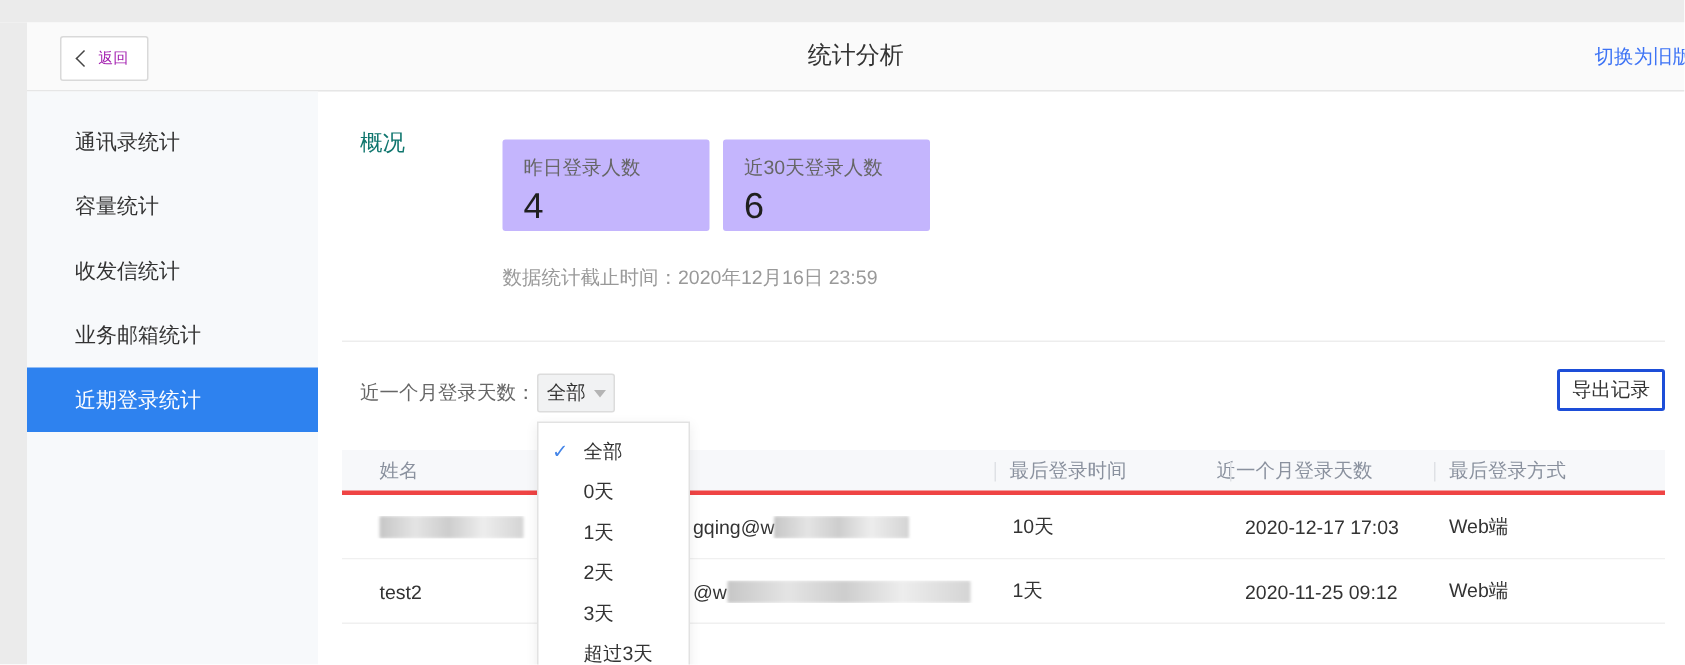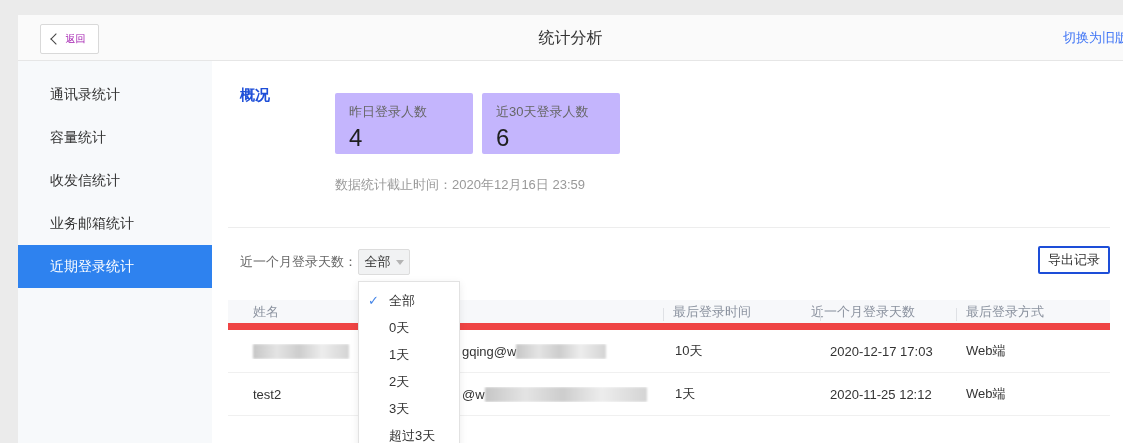--- a/index.html
+++ b/index.html
@@ -24,21 +24,21 @@
     text-align:center;font-size:16px;color:#333}
   .switch-link{position:absolute;left:1045px;top:0;height:45px;line-height:45px;
     color:#3d73f5;white-space:nowrap;cursor:pointer;text-decoration:none}
 
   
   .sidebar{position:absolute;left:18px;top:61px;width:194px;height:382px;background:#f7f9fb;padding-top:12px;box-sizing:border-box}
   .side-item{height:43px;line-height:43px;padding-left:32px;font-size:14px;color:#333;cursor:pointer}
   .side-item.active{background:#2e82ef;color:#fff}
 
   
-  .section-title{position:absolute;left:240px;top:86px;font-weight:bold;font-size:15px;color:#1d4ed8}
+  .section-title{position:absolute;left:240px;top:86px;font-weight:normal;font-size:15px;color:#0f766e}
   .stat-card{position:absolute;top:93px;width:138px;height:61px;background:#c4b5fd;border-radius:2px;
     box-sizing:border-box;padding:10px 0 0 14px}
   .stat-card.c1{left:335px}.stat-card.c2{left:482px}
   .card-label{font-size:13px;color:#666}
   .card-value{font-size:24px;color:#1f1f1f;margin-top:3px}
   .cutoff{position:absolute;left:335px;top:176px;color:#999}
 
   .divider{position:absolute;left:228px;top:227px;width:882px;height:1px;background:#ededed}
 
   
@@ -48,21 +48,21 @@
     justify-content:center;gap:5px;cursor:pointer;color:#333}
   .caret-down{width:0;height:0;border-left:4px solid transparent;border-right:4px solid transparent;
     border-top:5px solid #b4b4b4}
   .export-btn{position:absolute;left:1038px;top:246px;width:72px;height:28px;background:#fff;
     border:2px solid #1d4ed8;border-radius:2px;box-sizing:border-box;display:flex;align-items:center;
     justify-content:center;cursor:pointer;color:#333}
 
   
   .table{position:absolute;left:228px;top:300px;width:882px}
   .thead{position:relative;height:30px;background:#f7f8fa;display:flex;align-items:center;
-    color:#8a919e;border-bottom:7px solid #ef4444;box-sizing:border-box}
+    color:#8a919e;border-bottom:3px solid #ef4444;box-sizing:border-box}
   .trow{height:42px;display:flex;align-items:center;border-bottom:1px solid #f0f0f0;background:#fff}
   .cell{box-sizing:border-box;display:flex;align-items:center;overflow:hidden;white-space:nowrap}
   .col1{width:234px;padding-left:25px}
   .col2{width:201px}
   .col3{width:157px;padding-left:12px}
   .col4{width:136px;padding-left:10px}
   .col5{width:154px;padding-left:10px}
   .vsep{position:absolute;width:1px;height:13px;top:8px;background:#dfe1e5}
   .vsep.s1{left:435px}.vsep.s2{left:592px}.vsep.s3{left:728px}
 
@@ -149,21 +149,21 @@
     <div class="cell col5">Web端</div>
   </div>
 
   <div class="trow">
     <div class="cell col1">test2</div>
     <div class="cell col2">
       <span>@w</span>
       <span class="redact" style="width:162px"></span>
     </div>
     <div class="cell col3">1天</div>
-    <div class="cell col4">2020-11-25 12:12</div>
+    <div class="cell col4">2020-11-25 09:12</div>
     <div class="cell col5">Web端</div>
   </div>
 </div>
 
 <div class="dd-panel">
   <div class="dd-item">
     <span class="check">✓</span>
     <span>全部</span>
   </div>
   <div class="dd-item">

